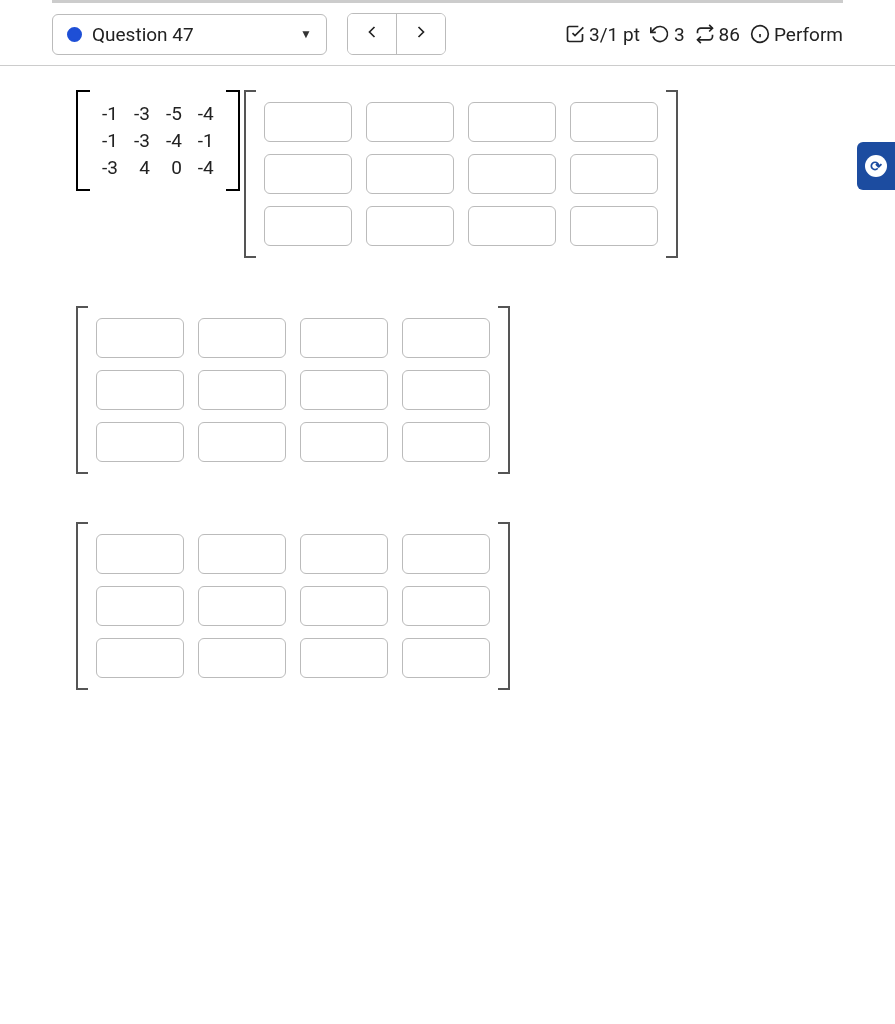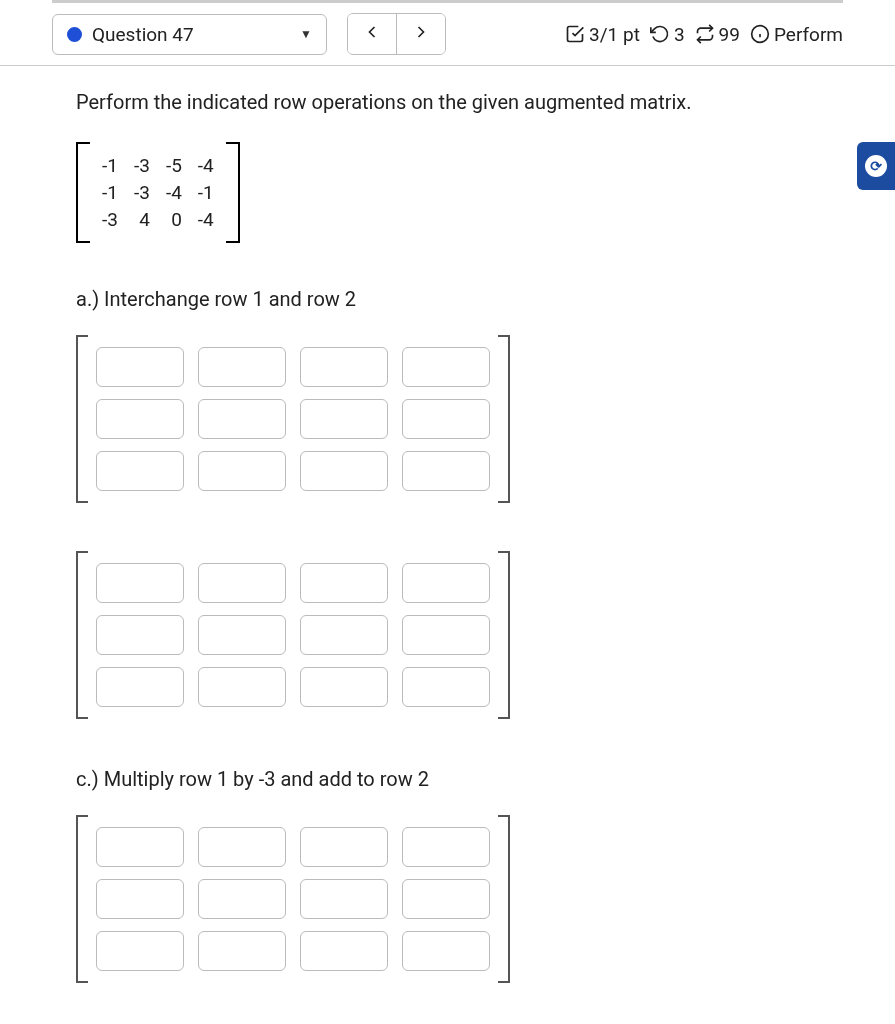--- a/index.html
+++ b/index.html
@@ -255,35 +255,34 @@
         </svg>
       <span>3</span>
     </div>
     <div class="item">
       <svg class="icon-svg" viewBox="0 0 24 24">
           <polyline points="17 1 21 5 17 9"></polyline>
           <path d="M3 11V9a4 4 0 0 1 4-4h14"></path>
           <polyline points="7 23 3 19 7 15"></polyline>
           <path d="M21 13v2a4 4 0 0 1-4 4H3"></path>
         </svg>
-      <span>99</span>
+      <span>86</span>
     </div>
     <div class="item details-link">
       <svg class="icon-svg" viewBox="0 0 24 24">
           <circle cx="12" cy="12" r="10"></circle>
           <line x1="12" y1="16" x2="12" y2="12"></line>
           <line x1="12" y1="8" x2="12.01" y2="8"></line>
         </svg>
       <span>Perform</span>
     </div>
   </div>
 </div>
 
 <div class="content">
-  <p class="instruction">Perform the indicated row operations on the given augmented matrix.</p>
 
   <div class="matrix-display">
     <table class="matrix-table">
       <tbody>
           <tr>
         <td>-1</td>
         <td>-3</td>
         <td>-5</td>
         <td>-4</td>
       </tr>
@@ -296,21 +295,20 @@
       <tr>
         <td>-3</td>
         <td>4</td>
         <td>0</td>
         <td>-4</td>
       </tr>
     </tbody>
       </table>
   </div>
 
-  <p class="part-label">a.) Interchange row 1 and row 2</p>
   <div class="input-matrix">
     <div class="input-row">
       <input class="matrix-input" style="">
       <input class="matrix-input" style="">
       <input class="matrix-input" style="">
       <input class="matrix-input" style="">
     </div>
     <div class="input-row">
       <input class="matrix-input" style="">
       <input class="matrix-input" style="">
@@ -339,21 +337,20 @@
       <input class="matrix-input" style="">
     </div>
     <div class="input-row">
       <input class="matrix-input" style="">
       <input class="matrix-input" style="">
       <input class="matrix-input" style="">
       <input class="matrix-input" style="">
     </div>
   </div>
 
-  <p class="part-label">c.) Multiply row 1 by -3 and add to row 2</p>
   <div class="input-matrix" style="margin-bottom:0;">
     <div class="input-row">
       <input class="matrix-input" style="">
       <input class="matrix-input" style="">
       <input class="matrix-input" style="">
       <input class="matrix-input" style="">
     </div>
     <div class="input-row">
       <input class="matrix-input" style="">
       <input class="matrix-input" style="">

